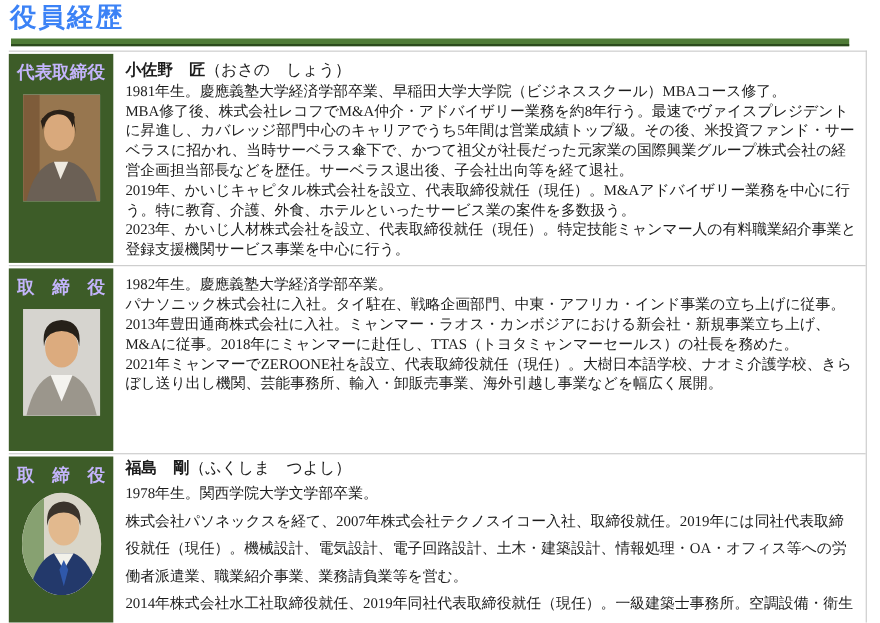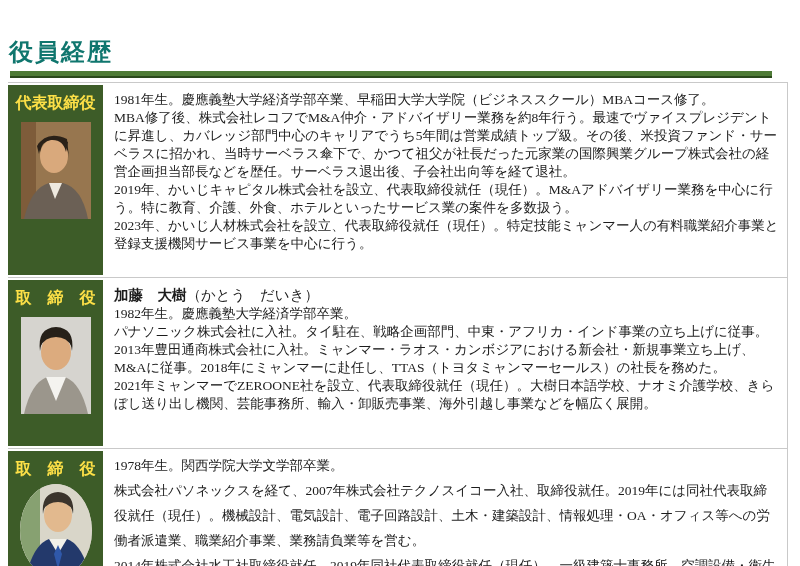--- a/index.html
+++ b/index.html
@@ -1,31 +1,31 @@
 <!DOCTYPE html>
 <html><head>
 <meta charset="utf-8">
 <style>
   * { margin:0; padding:0; box-sizing:border-box; }
   html,body { width:800px; height:566px; background:#fff; overflow:hidden;
     font-family:"Liberation Sans","DejaVu Sans",sans-serif; color:#1c1c1c; }
-  .title { font-size:24px; font-weight:bold; letter-spacing:2px; color:#0f766e;
-    padding:16px 0 3px 9px;margin-top:20px; }
+  .title { font-size:24px; font-weight:bold; letter-spacing:2px; color:#3b82f6;
+    padding:0 0 3px 9px; }
   .top-bar { margin-left:10px; width:762px; height:7px; background:#4e7b36;
     border-bottom:2px solid #2b4a1c; }
   .board { margin:4px 0 0 8px; width:780px;
     border-top:1px solid #c9c9c9; border-right:1px solid #c9c9c9; border-bottom:1px solid #c9c9c9; }
   .row { display:flex; align-items:stretch; }
   .row.r1 { min-height:195px; border-bottom:1px solid #c9c9c9; }
   .row.r2 { min-height:171px; border-bottom:1px solid #c9c9c9; }
   .row.r3 { min-height:135px; }
   .label-col { width:95px; flex:0 0 95px; padding:2px 0; }
   .green-block { background:#3d5c28; width:95px; height:100%;
     display:flex; flex-direction:column; align-items:center; }
-  .role { width:100%; text-align:center; color:#fde047; font-weight:bold;
+  .role { width:100%; text-align:center; color:#c4b5fd; font-weight:bold;
     font-size:16px; padding-top:8px; line-height:20px; white-space:pre; }
   .photo { margin-top:9px; width:70px; height:97px; overflow:hidden; background:#cfcfc8; }
   .photo svg { display:block; }
   .photo.oval { width:72px; height:93px; border-radius:50%; margin-top:5px; }
   .text-col { flex:1 1 auto; padding:8px 8px 0 11px; overflow:hidden; }
   .r3 .text-col { padding-top:4px; }
   .name-line { font-size:14.5px; line-height:19px; }
   .name { font-weight:bold; }
   .bio { font-size:13.5px; line-height:18px; white-space:pre-line;font-family:Liberation Serif, serif; }
   .r3 .bio { line-height:25px; }
@@ -51,20 +51,23 @@
             <path d="M16 24 Q26 8 46 17 L48 36 Q46 18 31 17 Q20 18 18 32 Z" fill="#2a2118"></path>
             <ellipse cx="33" cy="34" rx="14" ry="17" fill="#d9a97c"></ellipse>
             <path d="M17 22 Q30 12 47 20 L45 30 Q42 17 30 18 Q21 19 19 30 Z" fill="#2a2118"></path>
             <path d="M3 97 Q10 66 28 61 L42 61 Q61 66 67 97 Z" fill="#6b6055"></path>
             <path d="M28 61 L41 61 L34 77 Z" fill="#eee9df"></path>
           </svg>
         </div>
       </div>
     </div>
     <div class="text-col">
+      <div class="name-line">
+        <span class="name">小佐野　匠</span><span class="reading">（おさの　しょう）</span>
+      </div>
       <div class="bio">1981年生。慶應義塾大学経済学部卒業、早稲田大学大学院（ビジネススクール）MBAコース修了。
 MBA修了後、株式会社レコフでM&amp;A仲介・アドバイザリー業務を約8年行う。最速でヴァイスプレジデントに昇進し、カバレッジ部門中心のキャリアでうち5年間は営業成績トップ級。その後、米投資ファンド・サーベラスに招かれ、当時サーベラス傘下で、かつて祖父が社長だった元家業の国際興業グループ株式会社の経営企画担当部長などを歴任。サーベラス退出後、子会社出向等を経て退社。
 2019年、かいじキャピタル株式会社を設立、代表取締役就任（現任）。M&amp;Aアドバイザリー業務を中心に行う。特に教育、介護、外食、ホテルといったサービス業の案件を多数扱う。
 2023年、かいじ人材株式会社を設立、代表取締役就任（現任）。特定技能ミャンマー人の有料職業紹介事業と登録支援機関サービス事業を中心に行う。</div>
     </div>
   </div>
 
   <div class="row r2">
     <div class="label-col">
       <div class="green-block">
@@ -75,23 +78,20 @@
             <path d="M19 34 Q16 11 35 10 Q54 11 51 34 Q49 17 35 16 Q21 17 19 34 Z" fill="#262019"></path>
             <ellipse cx="35" cy="35" rx="15" ry="18" fill="#dcab7e"></ellipse>
             <path d="M19 30 Q21 14 35 14 Q49 14 51 30 Q46 20 35 20 Q24 20 19 30 Z" fill="#262019"></path>
             <path d="M3 97 Q10 66 26 60 L44 60 Q60 66 67 97 Z" fill="#9b968c"></path>
             <path d="M25 60 L45 60 L35 84 Z" fill="#f4f3ef"></path>
           </svg>
         </div>
       </div>
     </div>
     <div class="text-col">
-      <div class="name-line">
-        <span class="name">加藤　大樹</span><span class="reading">（かとう　だいき）</span>
-      </div>
       <div class="bio">1982年生。慶應義塾大学経済学部卒業。
 パナソニック株式会社に入社。タイ駐在、戦略企画部門、中東・アフリカ・インド事業の立ち上げに従事。2013年豊田通商株式会社に入社。ミャンマー・ラオス・カンボジアにおける新会社・新規事業立ち上げ、M&amp;Aに従事。2018年にミャンマーに赴任し、TTAS（トヨタミャンマーセールス）の社長を務めた。
 2021年ミャンマーでZEROONE社を設立、代表取締役就任（現任）。大樹日本語学校、ナオミ介護学校、きらぼし送り出し機関、芸能事務所、輸入・卸販売事業、海外引越し事業などを幅広く展開。</div>
     </div>
   </div>
 
   <div class="row r3">
     <div class="label-col">
       <div class="green-block">
         <div class="role">取　締　役</div>
@@ -103,20 +103,23 @@
             <ellipse cx="38" cy="31" rx="14" ry="17" fill="#e2b98e"></ellipse>
             <path d="M23 26 Q26 12 38 12 Q50 12 53 26 Q47 18 38 18 Q28 18 23 26 Z" fill="#3b342c"></path>
             <path d="M6 93 Q13 61 29 55 L47 55 Q63 61 70 93 Z" fill="#23396b"></path>
             <path d="M29 55 L47 55 L38 70 Z" fill="#f2f1ea"></path>
             <path d="M38 61 L42 70 L38 85 L34 70 Z" fill="#2f58aa"></path>
           </svg>
         </div>
       </div>
     </div>
     <div class="text-col">
+      <div class="name-line">
+        <span class="name">福島　剛</span><span class="reading">（ふくしま　つよし）</span>
+      </div>
       <div class="bio">1978年生。関西学院大学文学部卒業。
 株式会社パソネックスを経て、2007年株式会社テクノスイコー入社、取締役就任。2019年には同社代表取締役就任（現任）。機械設計、電気設計、電子回路設計、土木・建築設計、情報処理・OA・オフィス等への労働者派遣業、職業紹介事業、業務請負業等を営む。
 2014年株式会社水工社取締役就任、2019年同社代表取締役就任（現任）。一級建築士事務所。空調設備・衛生設備・電気設備における設計・積算・設計監理・施工図作成、施工管理等を営む。
 当社では、登録支援機関業務における支援責任者。</div>
     </div>
   </div>
 
 </div>
 
 <div class="bottom-bar"></div>

